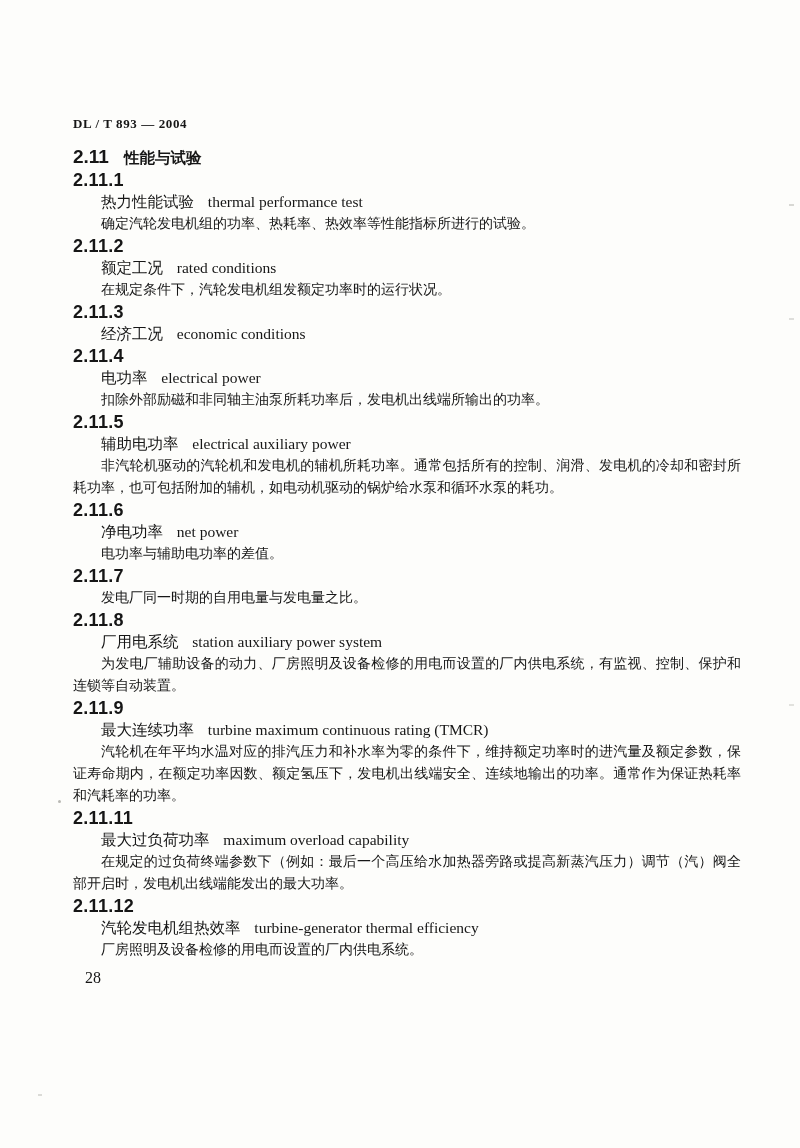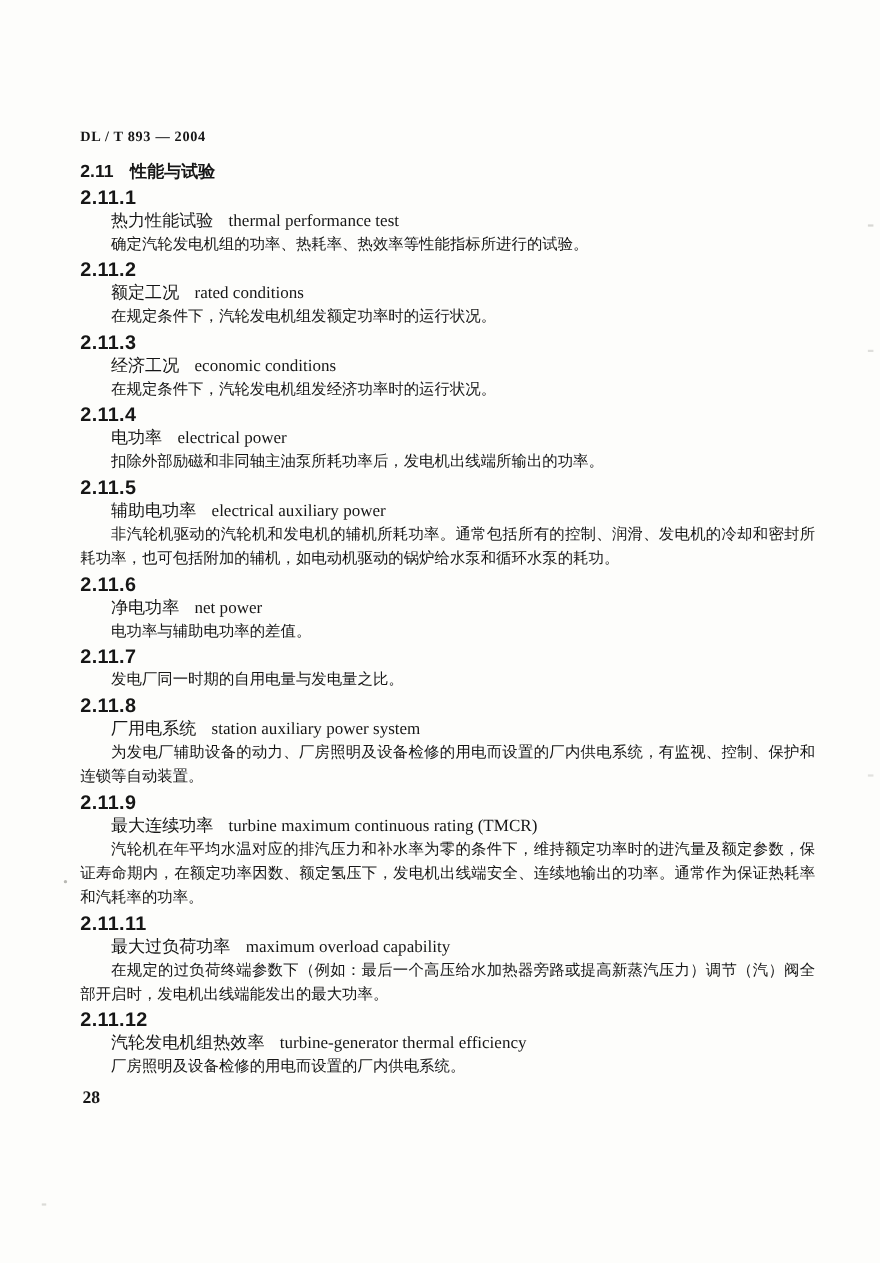--- a/index.html
+++ b/index.html
@@ -27,21 +27,21 @@
     font-family: "Liberation Serif", serif;
     margin-top: 43px;
   }
   .section-heading {
     font-size: 15.5px;
     font-weight: 700;
     line-height: 22px;
   }
   .section-heading .sec-num {
     font-family: "Liberation Sans", "DejaVu Sans", sans-serif;
-    font-size: 16px;
+    font-size: 19px;
     margin-right: 15px;
     text-align: center;
   }
   .entry-number {
     font-family: "Liberation Sans", "DejaVu Sans", sans-serif;
     font-size: 18px;
     line-height: 22px;
     font-weight: 700;
     letter-spacing: 0.3px;
   }
@@ -65,22 +65,21 @@
     font-size: 14px;
     line-height: 22px;
     text-indent: 2em;
     text-align: justify;
     margin: 0;
   }
   .page-number {
     font-size: 16px;
     line-height: 22px;
     margin-top: 6px;
-    margin-left: 2px;
-    font-weight: bold;
+    margin-left: 12px;
   }
   .artifact {
     position: absolute;
     background: #b9b9b4;
   }
   .artifact.dot-left   { left: 58px;  top: 800px;  width: 3px; height: 3px; border-radius: 50%; }
   .artifact.tick-right-1 { left: 789px; top: 204px;  width: 5px; height: 2px; opacity: .55; }
   .artifact.tick-right-2 { left: 789px; top: 318px;  width: 5px; height: 2px; opacity: .45; }
   .artifact.tick-right-3 { left: 789px; top: 704px;  width: 5px; height: 2px; opacity: .4; }
   .artifact.speck-bottom { left: 38px;  top: 1094px; width: 4px; height: 2px; opacity: .5; }
@@ -110,21 +109,20 @@
       <span>额定工况</span><span class="term-en">rated conditions</span>
     </div>
     <p class="definition">在规定条件下，汽轮发电机组发额定功率时的运行状况。</p>
   </div>
 
   <div class="entry">
     <div class="entry-number">2.11.3</div>
     <div class="term-line">
       <span>经济工况</span><span class="term-en">economic conditions</span>
     </div>
-    <p class="definition">在规定条件下，汽轮发电机组发经济功率时的运行状况。</p>
   </div>
 
   <div class="entry">
     <div class="entry-number">2.11.4</div>
     <div class="term-line">
       <span>电功率</span><span class="term-en">electrical power</span>
     </div>
     <p class="definition">扣除外部励磁和非同轴主油泵所耗功率后，发电机出线端所输出的功率。</p>
   </div>
 

